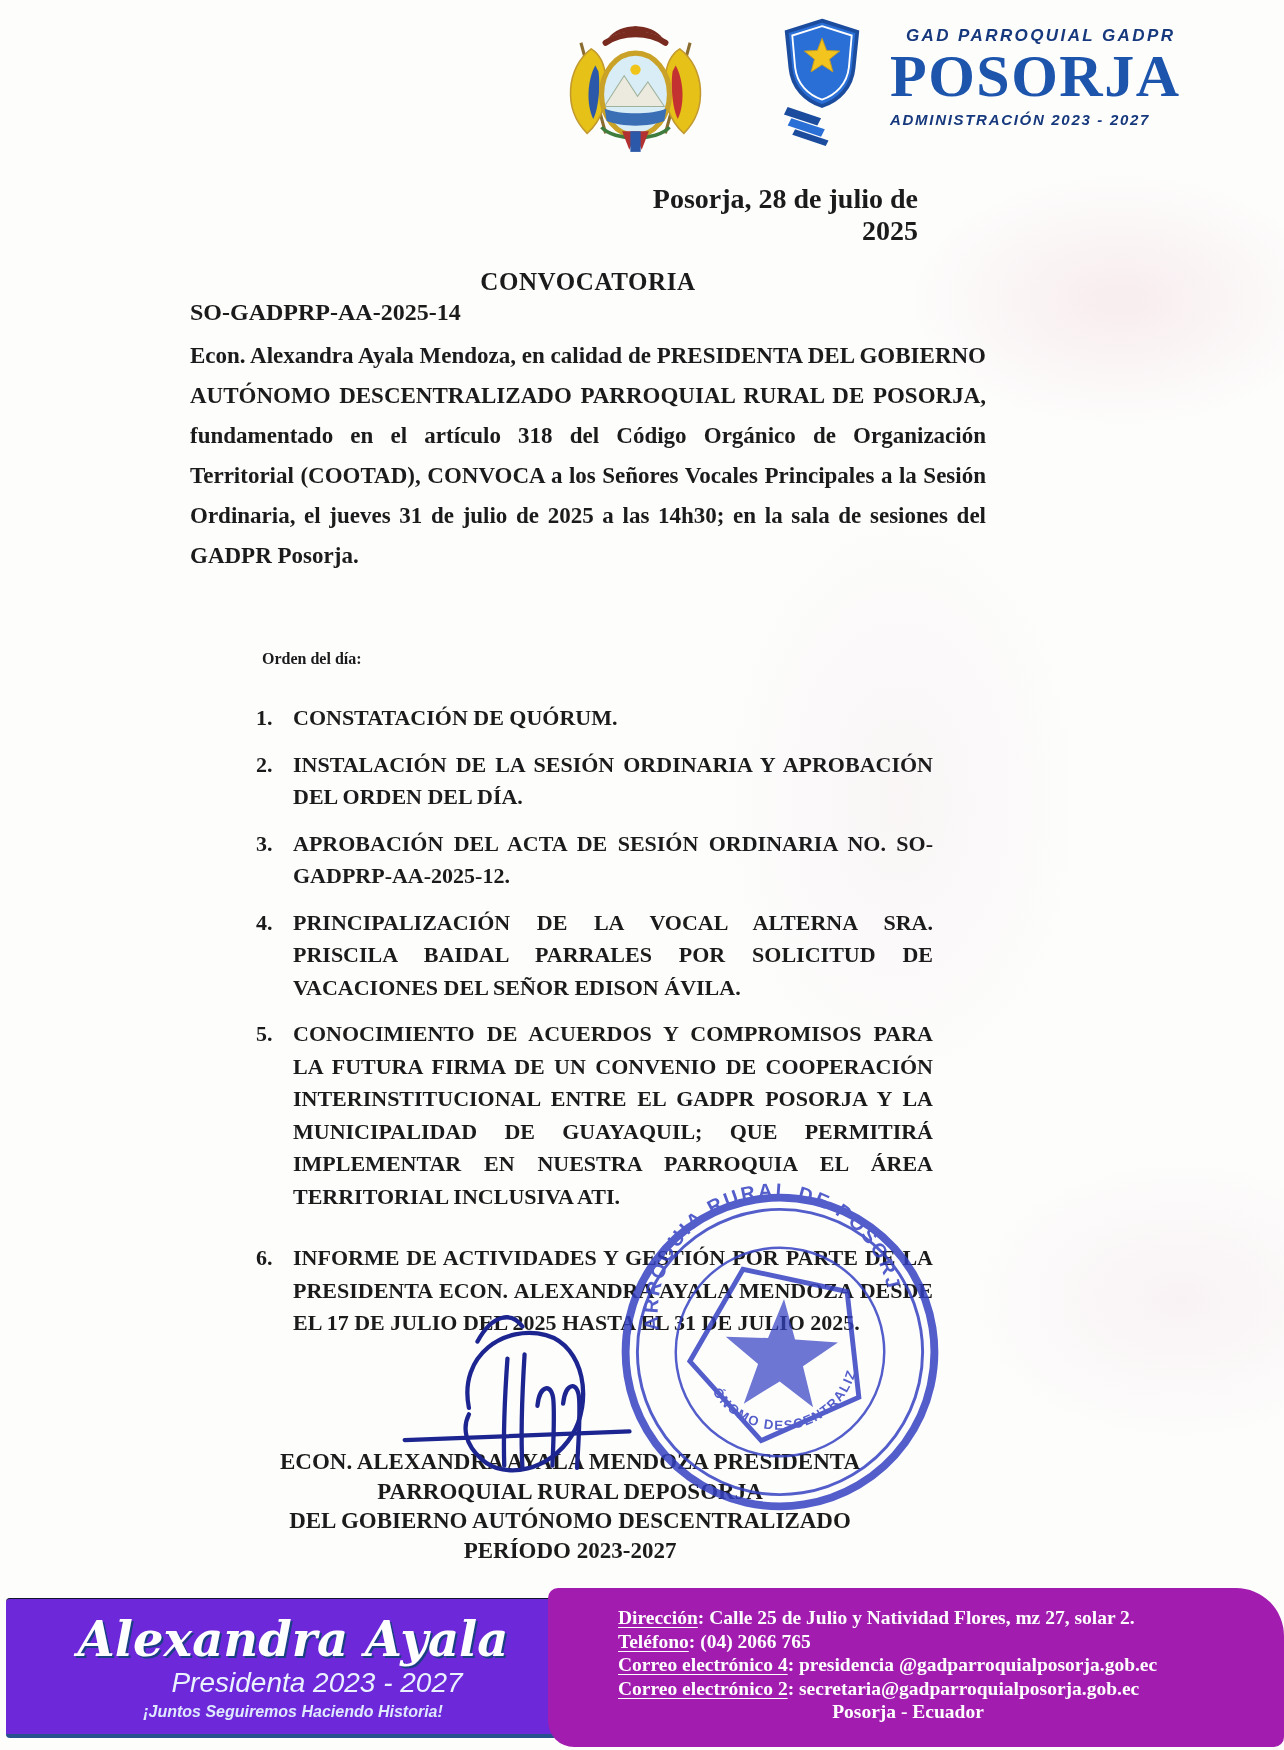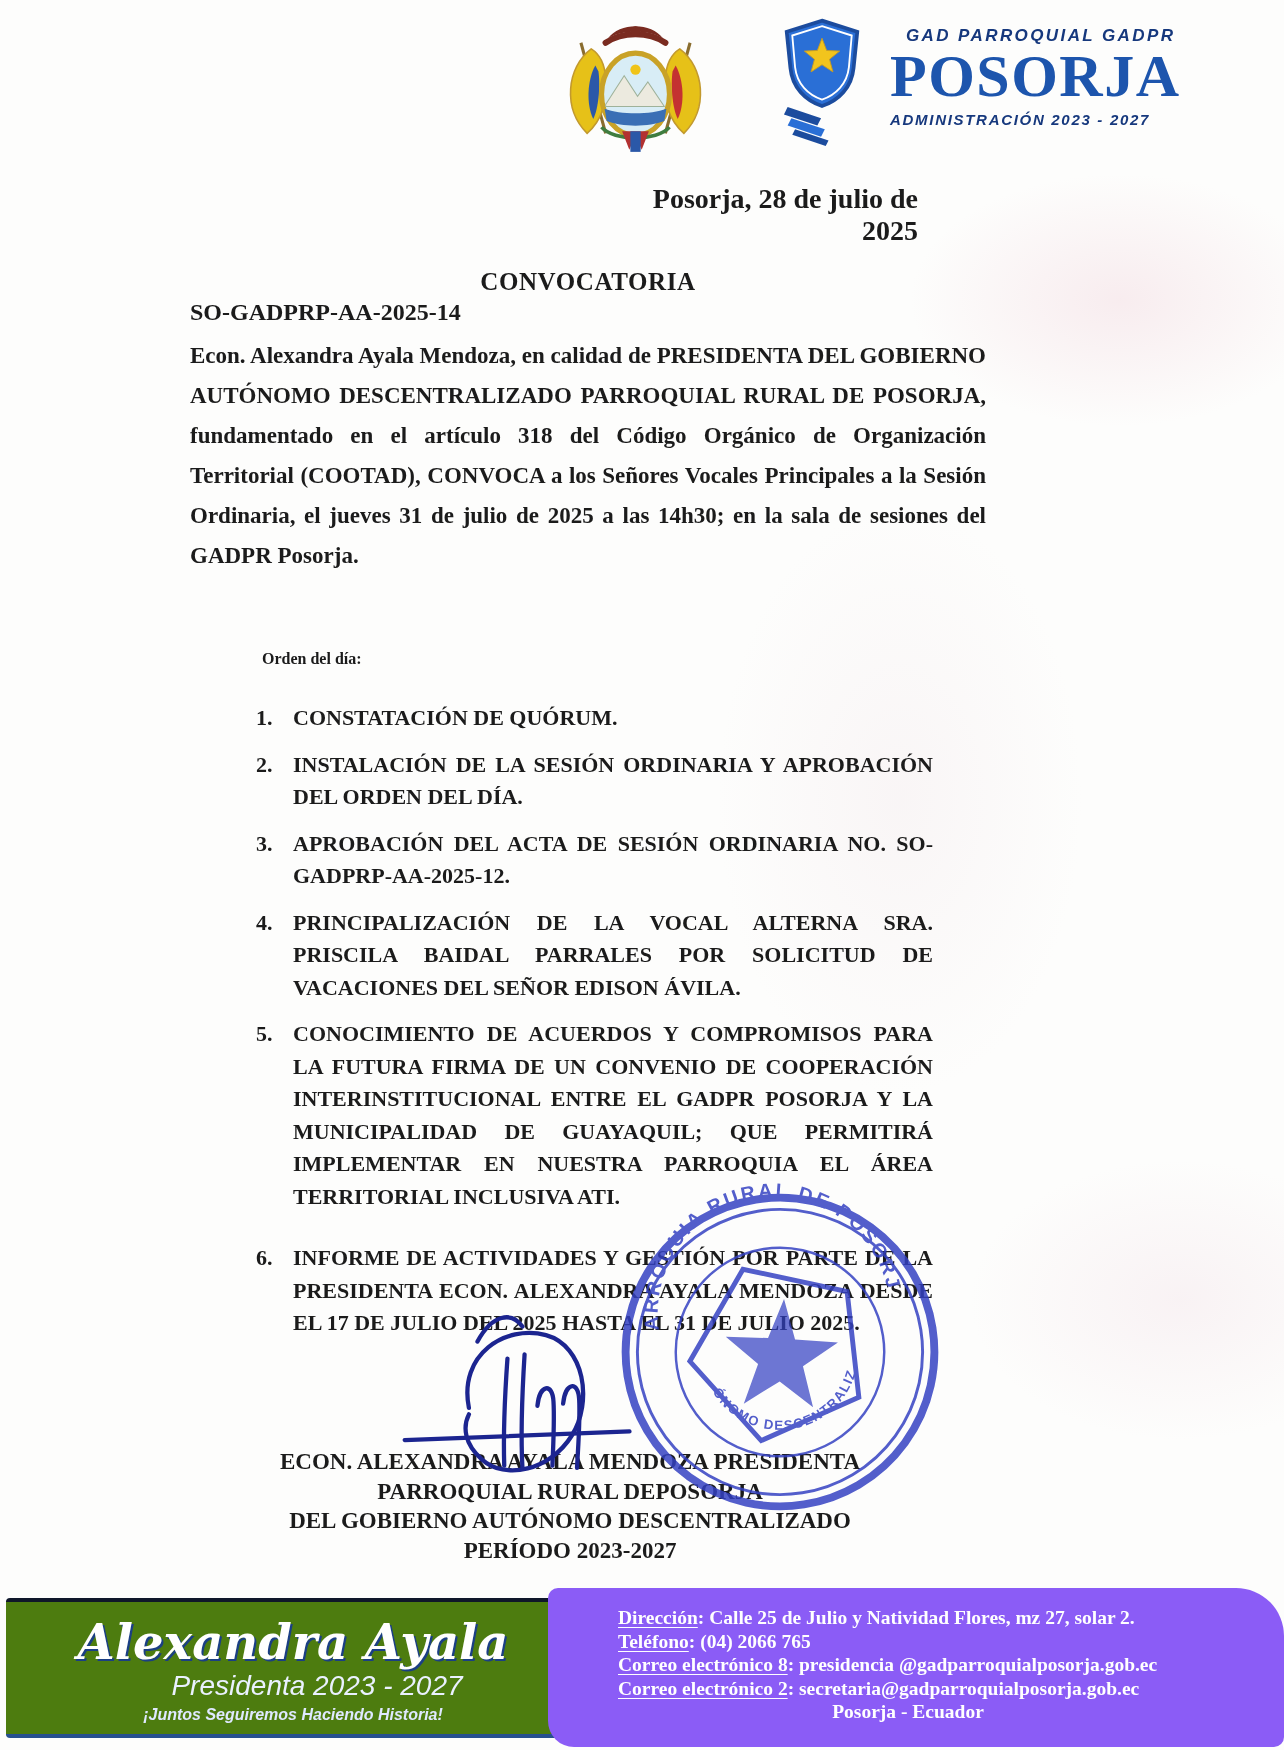--- a/index.html
+++ b/index.html
@@ -37,30 +37,30 @@
   .item .t{width:640px;text-align:justify;}
   .item.last{margin-top:29px;}
   
   .sigblock{position:absolute;left:250px;top:1447px;width:640px;text-align:center;
             font-weight:700;font-size:23px;line-height:29.5px;z-index:3;}
   .signature{position:absolute;left:402px;top:1303px;width:258px;height:182px;z-index:6;}
   .stamp{position:absolute;left:603px;top:1175px;width:354px;height:354px;z-index:5;
          opacity:.84;transform:rotate(-9deg);}
   
   .footer-left{position:absolute;left:6px;top:1598px;width:574px;height:140px;z-index:1;
-               background:#4d7c0f;border-top:4px solid #0f172a;border-bottom:4px solid #27508f;
+               background:#6d28d9;border-top:1px solid #0f172a;border-bottom:4px solid #27508f;
                border-radius:4px;box-sizing:border-box;}
   .f-name{margin-top:12px;text-align:center;font-family:"DejaVu Serif",serif;font-style:italic;
           font-weight:700;font-size:48px;color:#ffffff;text-shadow:2px 2px 0 #1b3f84;}
   .f-role{text-align:center;font-family:"Liberation Sans",sans-serif;font-style:italic;
           font-weight:400;font-size:28px;color:#eaf1ff;margin-top:0px;margin-left:48px;}
   .f-slogan{text-align:center;font-family:"Liberation Sans",sans-serif;font-style:italic;
             font-weight:700;font-size:16px;color:#dfe9ff;margin-top:4px;}
   .footer-right{position:absolute;left:548px;top:1588px;width:736px;height:159px;z-index:2;
-                background:#8b5cf6;border-radius:10px 48px 10px 26px;box-sizing:border-box;
+                background:#a21caf;border-radius:10px 48px 10px 26px;box-sizing:border-box;
                 padding:18px 20px 0 70px;color:#ffffff;font-weight:700;font-size:19.5px;
                 line-height:23.5px;}
   .flabel{text-decoration:underline;text-underline-offset:3px;}
   .floc{text-align:center;width:580px;}
 </style>
 </head>
 <body>
 
 <div class="page">
 
@@ -178,21 +178,21 @@
   </div>
 
   <div class="footer-right">
     <div class="frow">
       <span class="flabel">Dirección</span><span>: Calle 25 de Julio y Natividad Flores, mz 27, solar 2.</span>
     </div>
     <div class="frow">
       <span class="flabel">Teléfono</span><span>: (04) 2066 765</span>
     </div>
     <div class="frow">
-      <span class="flabel">Correo electrónico 8</span><span>: presidencia @gadparroquialposorja.gob.ec</span>
+      <span class="flabel">Correo electrónico 4</span><span>: presidencia @gadparroquialposorja.gob.ec</span>
     </div>
     <div class="frow">
       <span class="flabel">Correo electrónico 2</span><span>: secretaria@gadparroquialposorja.gob.ec</span>
     </div>
     <div class="floc">Posorja - Ecuador</div>
   </div>
 
 </div>
 
 </body></html>

